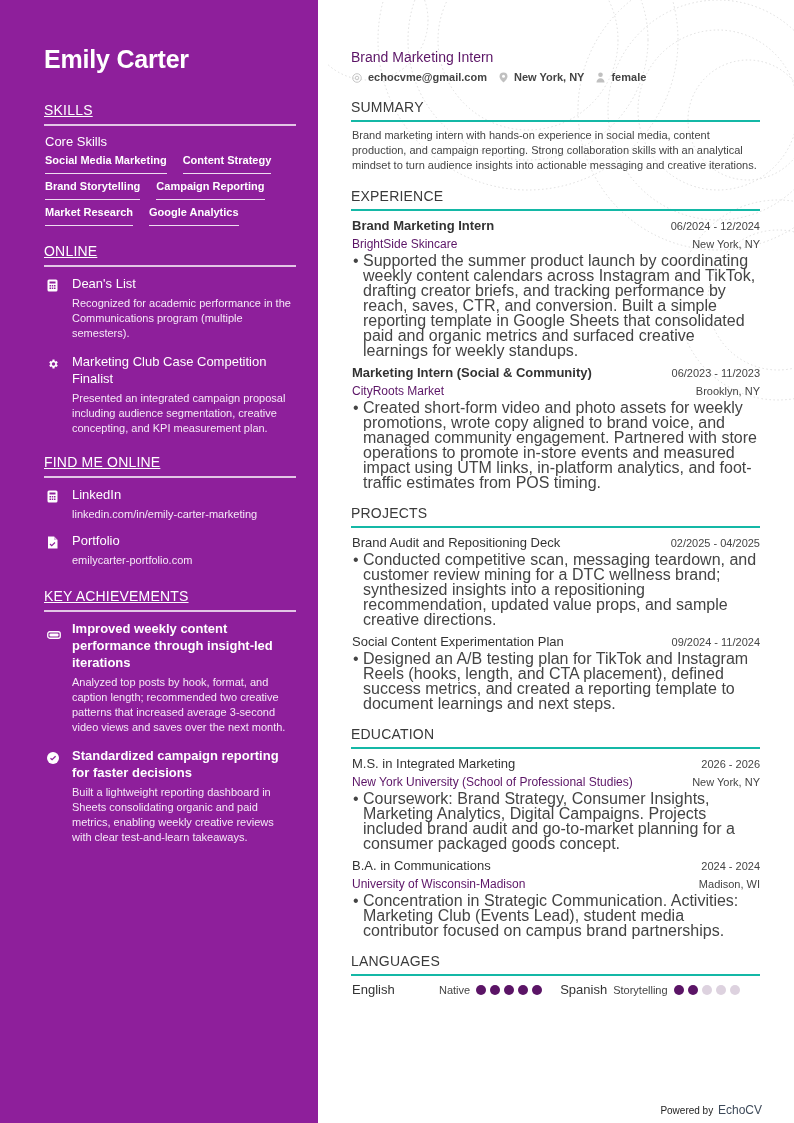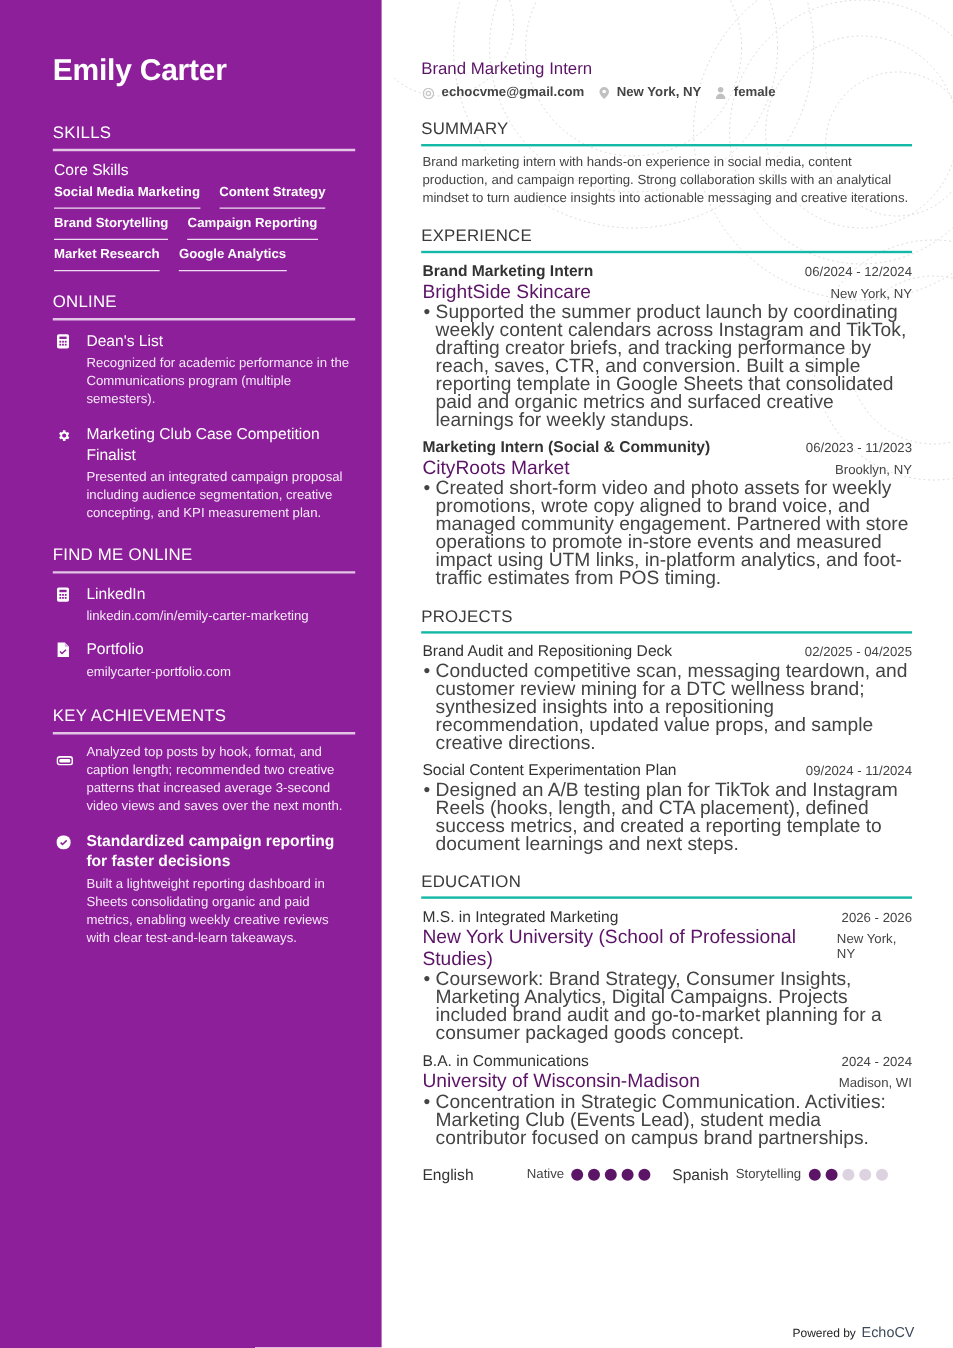--- a/index.html
+++ b/index.html
@@ -10,21 +10,21 @@
 
   
   .sidebar {
     position: absolute; left: 0; top: 0; width: 318px; height: 1123px;
     background: #8e1f9b; color: #fff; padding: 44px 22px 0 44px;
   }
   .name { font-size: 25px; font-weight: bold; letter-spacing: -0.2px; line-height: 30px; margin-bottom: 28px; }
   .side-section { margin-bottom: 12px; }
   .side-heading {
     font-size: 14px; letter-spacing: 0.2px; padding-bottom: 5px;
-    border-bottom: 2px solid rgba(255,255,255,0.75); margin-bottom: 8px; line-height: 17px;
+    border-bottom: 2px solid rgba(255,255,255,0.75); margin-bottom: 8px; line-height: 17px; text-decoration: underline;
   }
   .skills-sub { font-size: 13px; margin: 6px 0 3px 1px; line-height: 16px; }
   .skill-grid { display: flex; flex-wrap: wrap; column-gap: 16px; padding-left: 1px; }
   .skill-chip {
     font-size: 11px; font-weight: bold; line-height: 14px;
     padding: 0 0 6px 0; margin-bottom: 5px;
     border-bottom: 1px solid rgba(255,255,255,0.85);
   }
   .side-item { display: flex; gap: 0; margin-top: 6px; }
   .side-item .ico { width: 28px; flex: 0 0 28px; padding-top: 3px; padding-left: 3px; }
@@ -48,21 +48,21 @@
     padding-bottom: 4px; border-bottom: 2px solid #14b8a6; margin-bottom: 6px;
   }
   .section { margin-bottom: 15px; }
   .summary { font-size: 11px; line-height: 15px; color: #444; padding: 0 1px; }
 
   .entry { margin-bottom: 6px; padding-left: 1px; }
   .row { display: flex; justify-content: space-between; align-items: baseline; }
   .e-title { font-size: 13px; color: #333; line-height: 18px; }
   .e-title.bold { font-weight: bold; }
   .e-date { font-size: 11px; color: #444; }
-  .e-org { font-size: 16px; color: #5b1466; line-height: 18px; }
+  .e-org { font-size: 12px; color: #5b1466; line-height: 18px; }
   .e-loc { font-size: 11px; color: #444; }
   .bullets { list-style: none; font-size: 16px; line-height: 15px; color: #444; }
   .bullets li { position: relative; padding-left: 11px; }
   .bullets li::before { content: "•"; position: absolute; left: 1px; top: 0; }
 
   .lang-row { display: flex; align-items: center; font-size: 13px; color: #333; padding-left: 1px; }
   .lang { display: flex; align-items: center; }
   .lang-name { width: 87px; }
   .lang-name.sp { width: auto; margin-right: 6px; }
   .lang-level { font-size: 11px; color: #444; margin-right: 6px; }
@@ -166,20 +166,21 @@
     <section class="side-section" style="margin-top:16px;">
       <div class="side-heading">KEY ACHIEVEMENTS</div>
       <div class="side-item">
         <span class="ico" style="padding-top:5px;">
           <svg width="14" height="8" viewBox="0 0 14 8">
               <rect x="0.75" y="0.75" width="12.5" height="6.5" rx="2" fill="none" stroke="#fff" stroke-width="1.3"></rect>
               <rect x="2.5" y="2.5" width="9" height="3" rx="1" fill="#fff"></rect>
             </svg>
         </span>
         <div class="body">
+          <div class="title bold">Improved weekly content performance through insight-led iterations</div>
           <div class="desc">Analyzed top posts by hook, format, and caption length; recommended two creative patterns that increased average 3-second video views and saves over the next month.</div>
         </div>
       </div>
       <div class="side-item">
         <span class="ico">
           <svg width="12" height="12" viewBox="0 0 12 12">
               <circle cx="6" cy="6" r="6" fill="#fff"></circle>
               <path d="M3.5 6.2l1.6 1.5L8.6 4.3" stroke="#8e1f9b" stroke-width="1.3" fill="none"></path>
             </svg>
         </span>
@@ -314,20 +315,21 @@
             <span class="e-org">University of Wisconsin-Madison</span>
             <span class="e-loc">Madison, WI</span>
           </div>
           <ul class="bullets">
               <li>Concentration in Strategic Communication. Activities: Marketing Club (Events Lead), student media contributor focused on campus brand partnerships.</li>
             </ul>
         </div>
       </section>
 
       <section class="section">
+        <div class="sec-heading">LANGUAGES</div>
         <div class="lang-row">
           <div class="lang">
             <span class="lang-name">English</span>
             <span class="lang-level">Native</span>
             <span class="dots">
               <i class="dot"></i>
               <i class="dot"></i>
               <i class="dot"></i>
               <i class="dot"></i>
               <i class="dot"></i>

